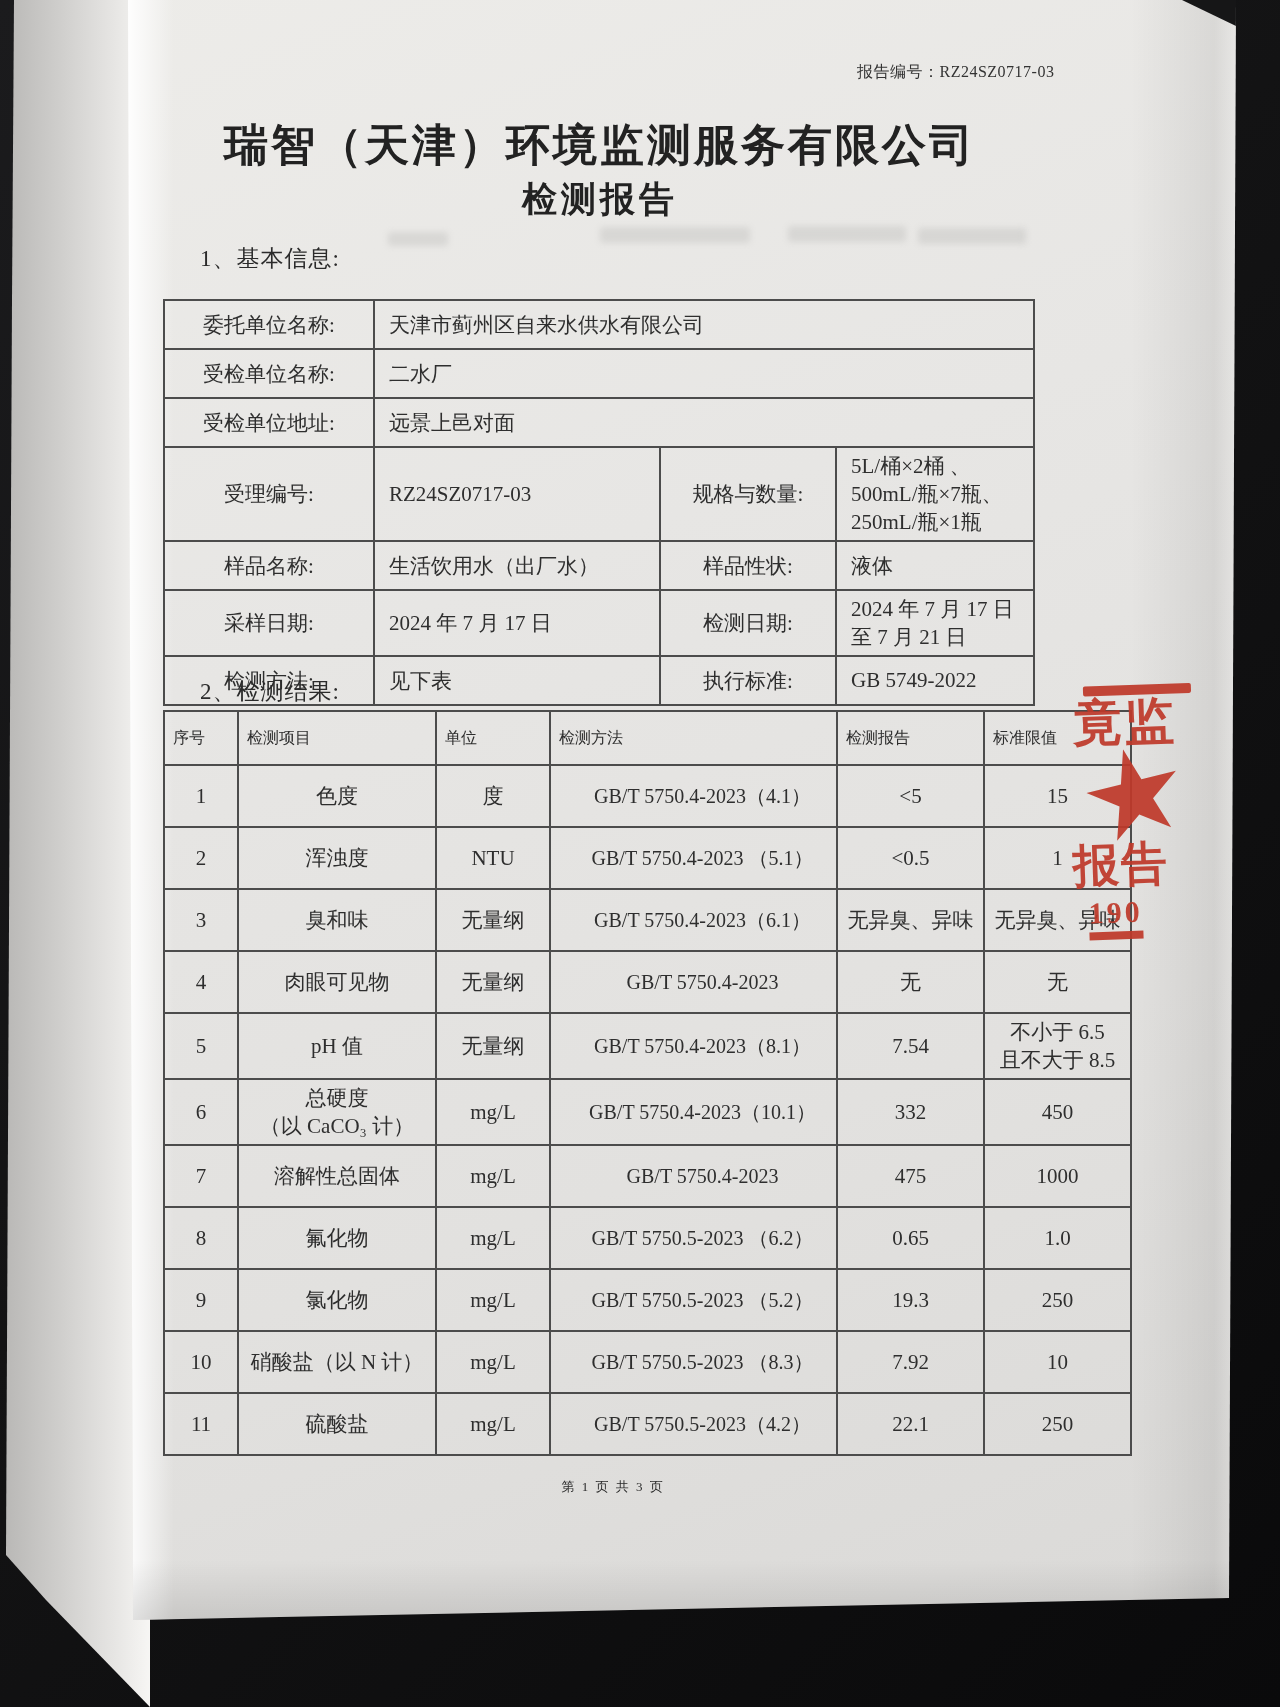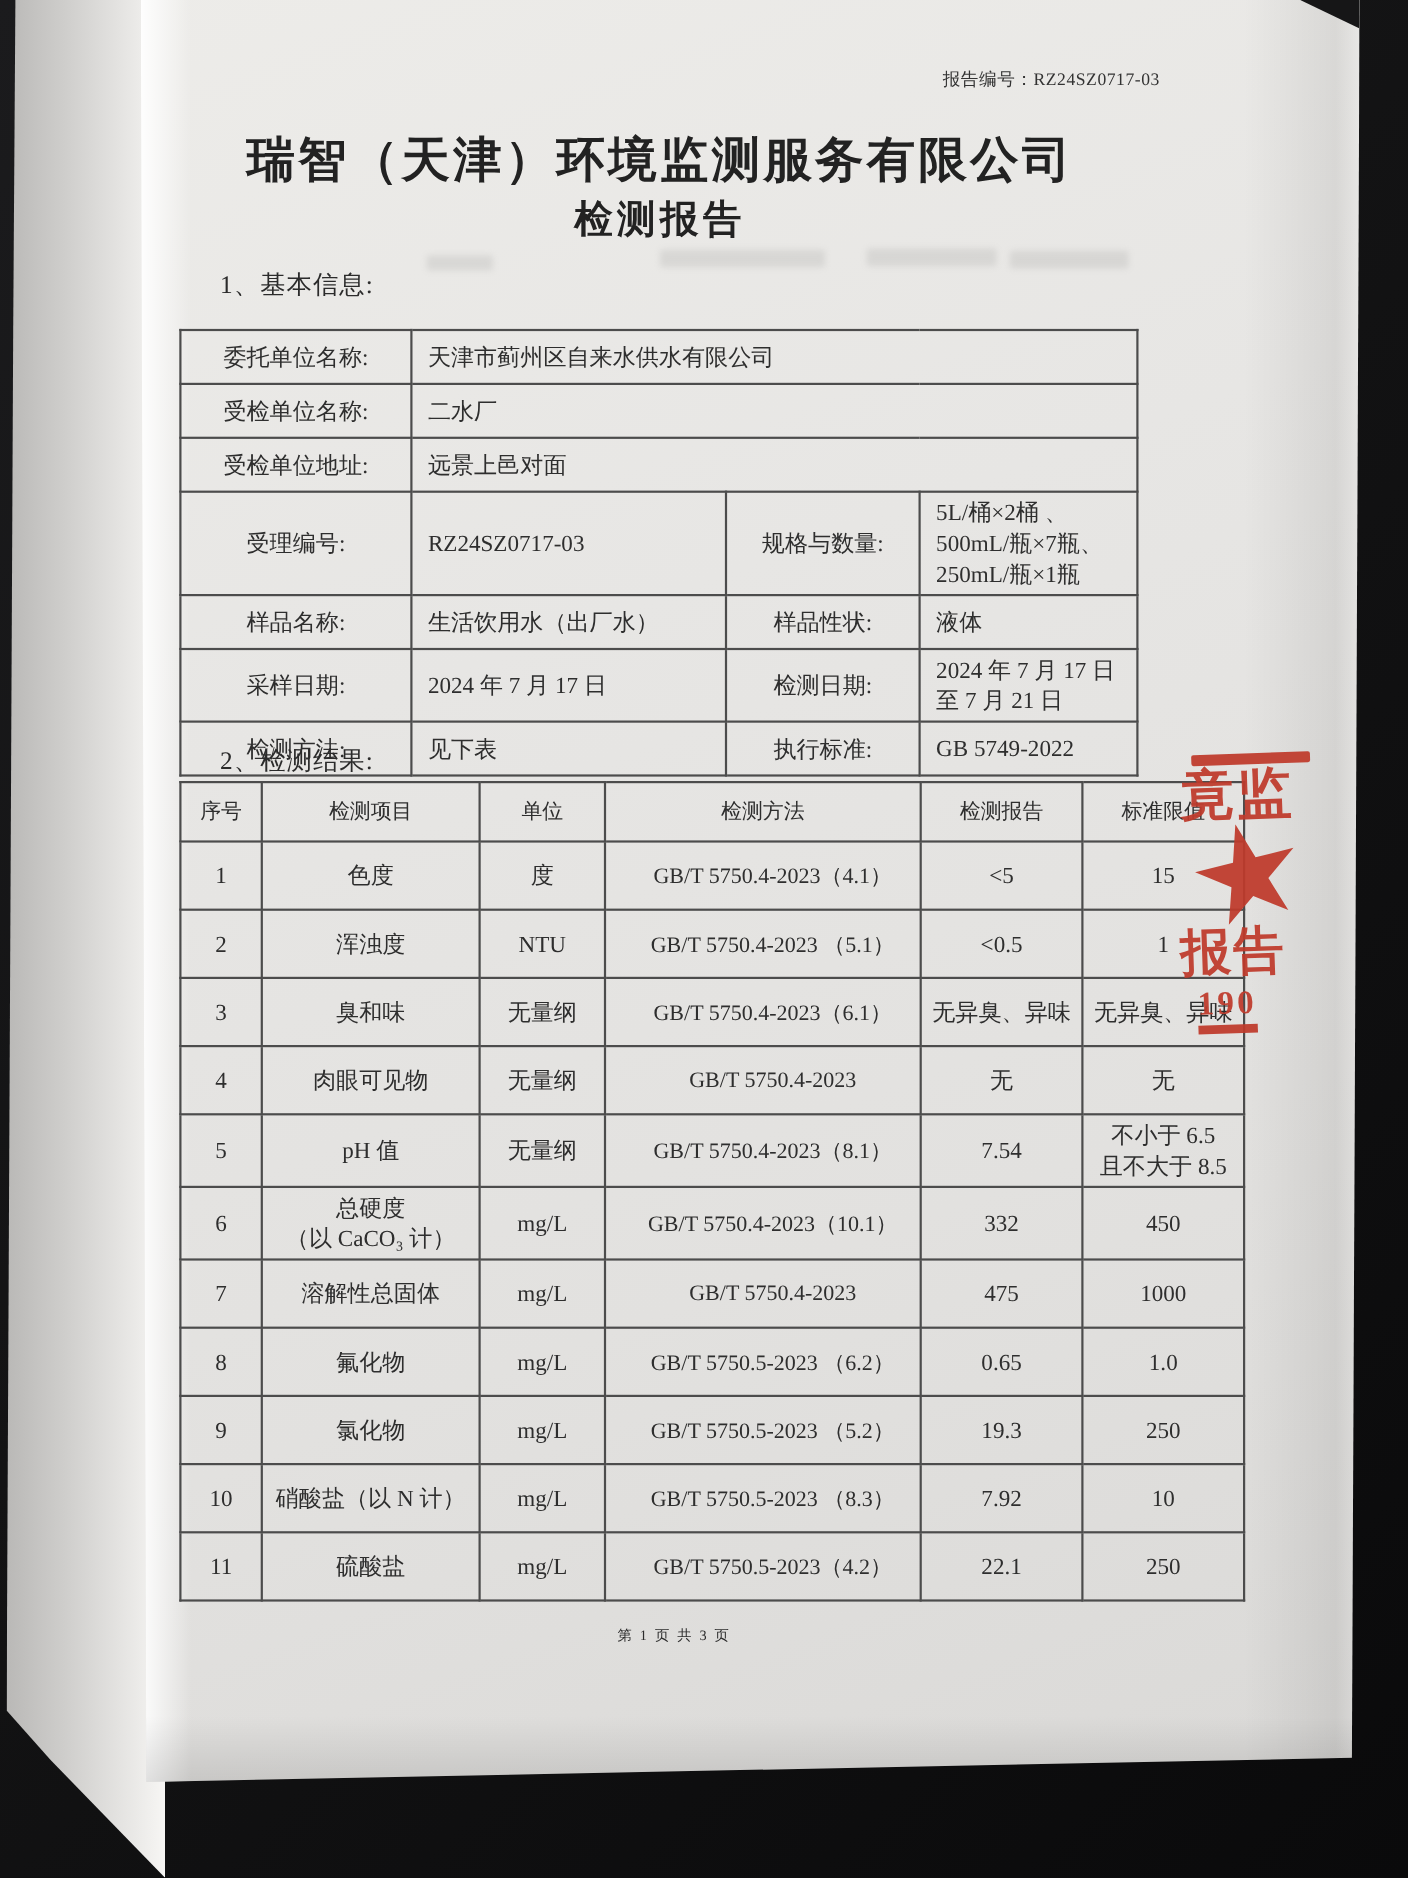--- a/index.html
+++ b/index.html
@@ -66,21 +66,21 @@
     font-size:21px; font-weight:normal; color:#2e2e2e;
     padding:4px 8px; vertical-align:middle;
   }
   #info-table { position:absolute; left:163px; top:252px; width:870px;margin-top:47px; }
   #info-table td.lbl { text-align:center; }
   #info-table td.val { text-align:left; padding-left:14px; }
   #info-table tr { height:49px; }
   #info-table tr.tall { height:54px; }
 
   #results-table { position:absolute; left:163px; top:710px; width:967px; }
-  #results-table th { text-align:center; height:54px; font-size:19px; }
+  #results-table th { text-align:left; height:54px; font-size:16px; }
   #results-table td { text-align:center; height:62px; }
   #results-table td.method { font-size:20px;padding-left:26px; }
 
   .page-footer {
     left:163px; top:1478px; width:900px; text-align:center;
     font-size:13px; letter-spacing:2px;
   }
 
   
   .ghost {

